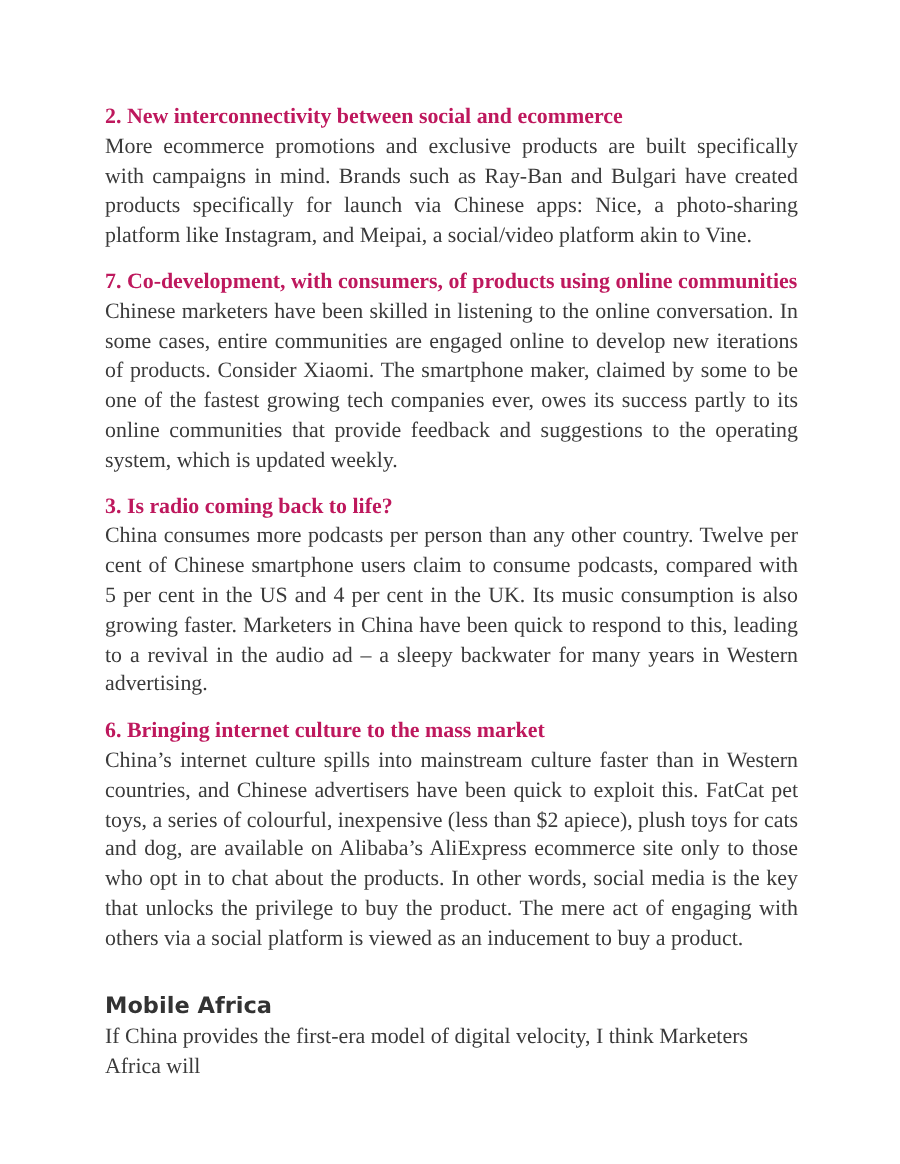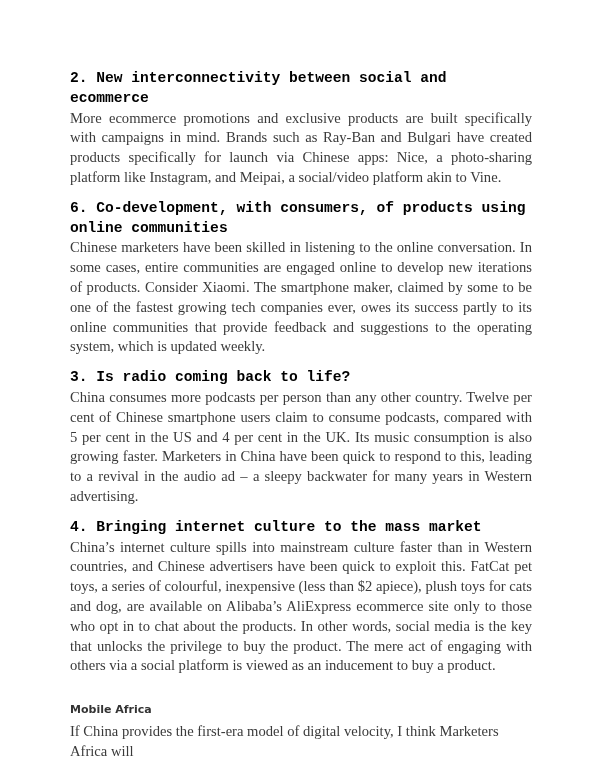--- a/index.html
+++ b/index.html
@@ -7,50 +7,50 @@
   .page {
     position: absolute; left: 70px; top: 69px; width: 462px;
     font-family: "Liberation Serif", "DejaVu Serif", serif;
     color: #3a3a3a; font-size: 14.6px; line-height: 19.8px;
   }
   p { margin: 0; }
   .justify { text-align: justify; text-align-last: left; }
   .intro { text-indent: 10px; margin-bottom: 11px; }
   .section { margin-bottom: 11px; }
   .heading {
-    font-weight: bold; color: #000000; margin: 0;
-    font-family: Liberation Mono, monospace;
+    font-weight: bold; color: #be185d; margin: 0;
+    font-family: Liberation Serif, serif;
   }
   .sans-heading {
     font-family: "DejaVu Sans", "Liberation Sans", sans-serif;
-    font-weight: bold; font-size: 11px; color: #333; margin-top: 24px; margin-bottom: 2px;
+    font-weight: bold; font-size: 15px; color: #333; margin-top: 24px; margin-bottom: 2px;
   }
 </style>
 </head>
 <body>
 
 <div class="page">
 
   <div class="section">
     <p class="heading">2. New interconnectivity between social and ecommerce</p>
     <p class="justify">More ecommerce promotions and exclusive products are built specifically with campaigns in mind. Brands such as Ray-Ban and Bulgari have created products specifically for launch via Chinese apps: Nice, a photo-sharing platform like Instagram, and Meipai, a social/video platform akin to Vine.</p>
   </div>
 
   <div class="section">
-    <p class="heading">6. Co-development, with consumers, of products using online communities</p>
+    <p class="heading">7. Co-development, with consumers, of products using online communities</p>
     <p class="justify">Chinese marketers have been skilled in listening to the online conversation. In some cases, entire communities are engaged online to develop new iterations of products. Consider Xiaomi. The smartphone maker, claimed by some to be one of the fastest growing tech companies ever, owes its success partly to its online communities that provide feedback and suggestions to the operating system, which is updated weekly.</p>
   </div>
 
   <div class="section">
     <p class="heading">3. Is radio coming back to life?</p>
     <p class="justify">China consumes more podcasts per person than any other country. Twelve per cent of Chinese smartphone users claim to consume podcasts, compared with 5 per cent in the US and 4 per cent in the UK. Its music consumption is also growing faster. Marketers in China have been quick to respond to this, leading to a revival in the audio ad – a sleepy backwater for many years in Western advertising.</p>
   </div>
 
   <div class="section">
-    <p class="heading">4. Bringing internet culture to the mass market</p>
+    <p class="heading">6. Bringing internet culture to the mass market</p>
     <p class="justify">China’s internet culture spills into mainstream culture faster than in Western countries, and Chinese advertisers have been quick to exploit this. FatCat pet toys, a series of colourful, inexpensive (less than $2 apiece), plush toys for cats and dog, are available on Alibaba’s AliExpress ecommerce site only to those who opt in to chat about the products. In other words, social media is the key that unlocks the privilege to buy the product. The mere act of engaging with others via a social platform is viewed as an inducement to buy a product.</p>
   </div>
 
   <div>
     <p class="sans-heading">Mobile Africa</p>
     <p>If China provides the first-era model of digital velocity, I think Marketers Africa will</p>
   </div>
 </div>
 
 </body></html>

